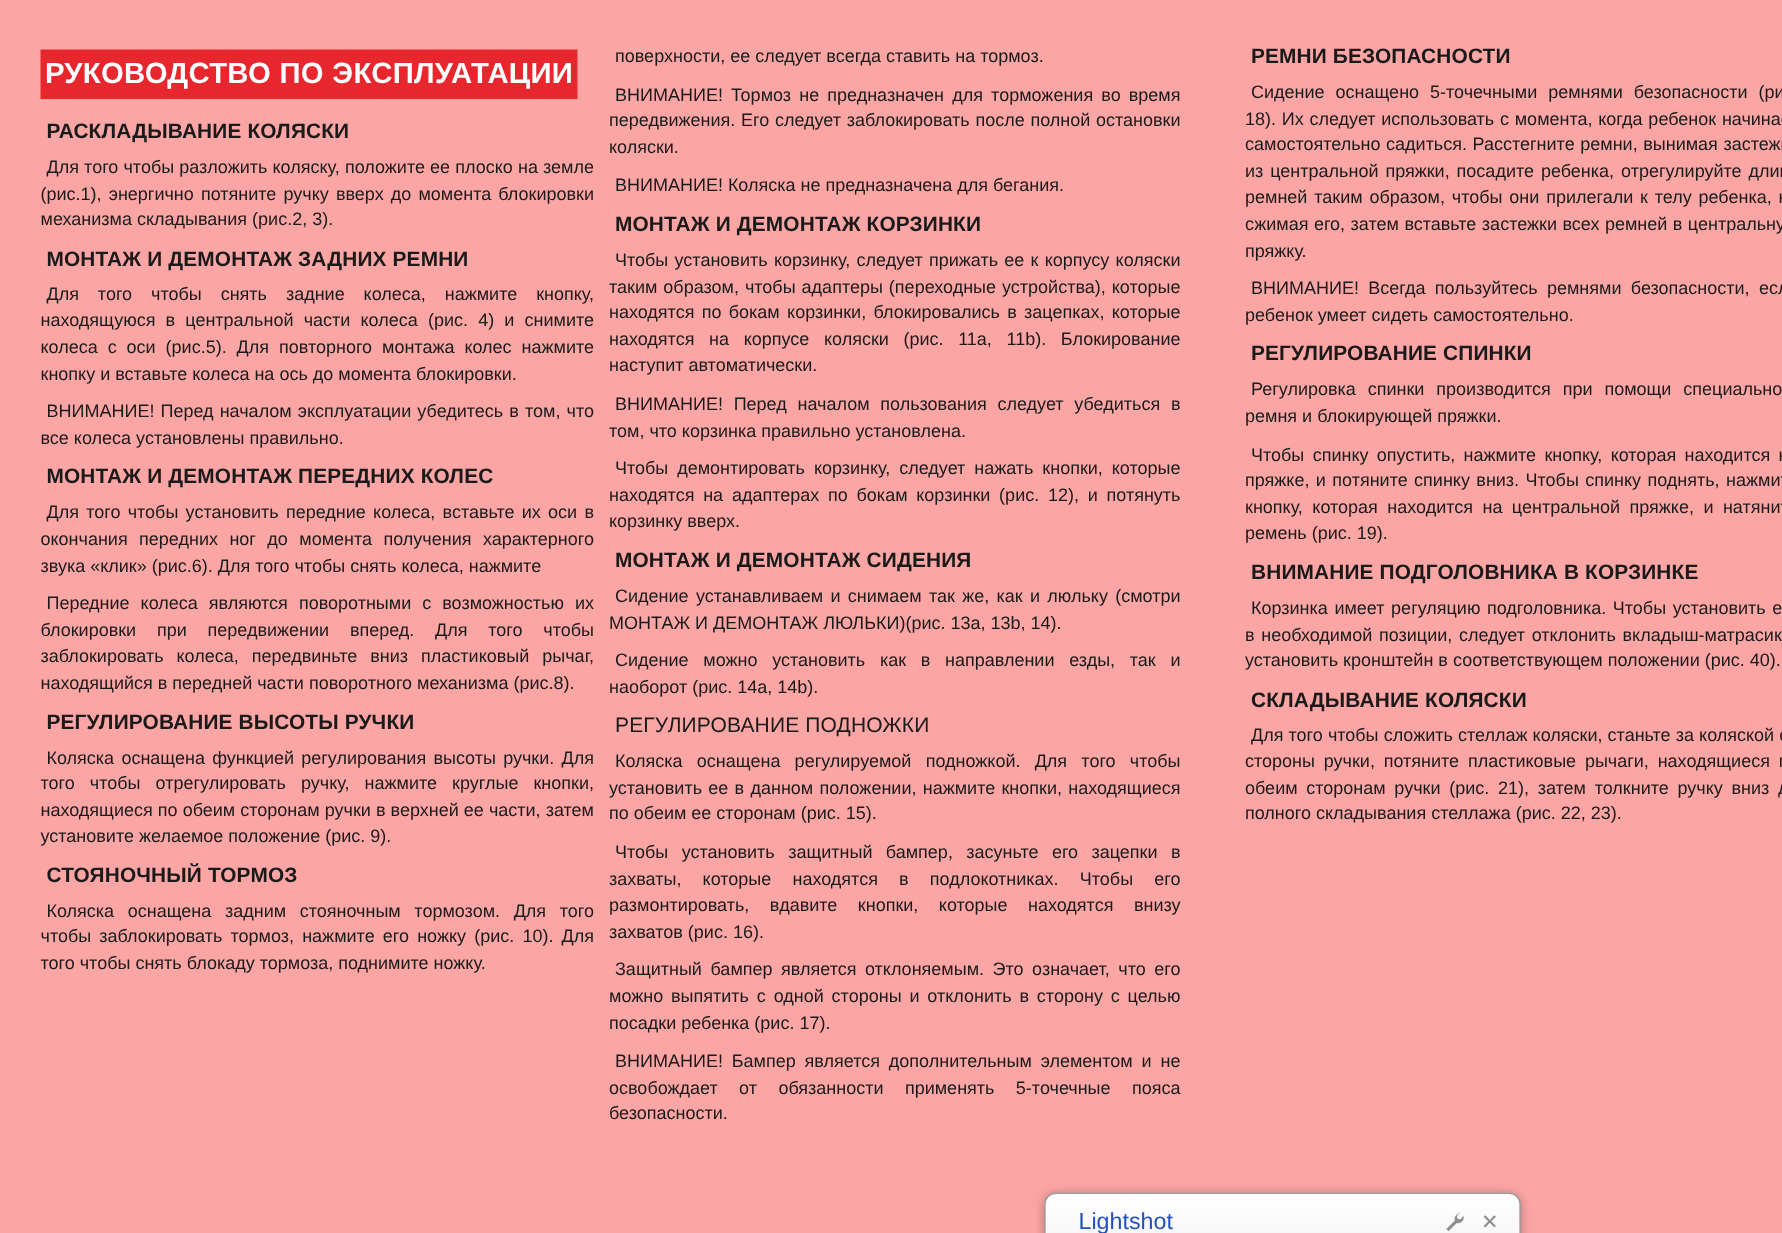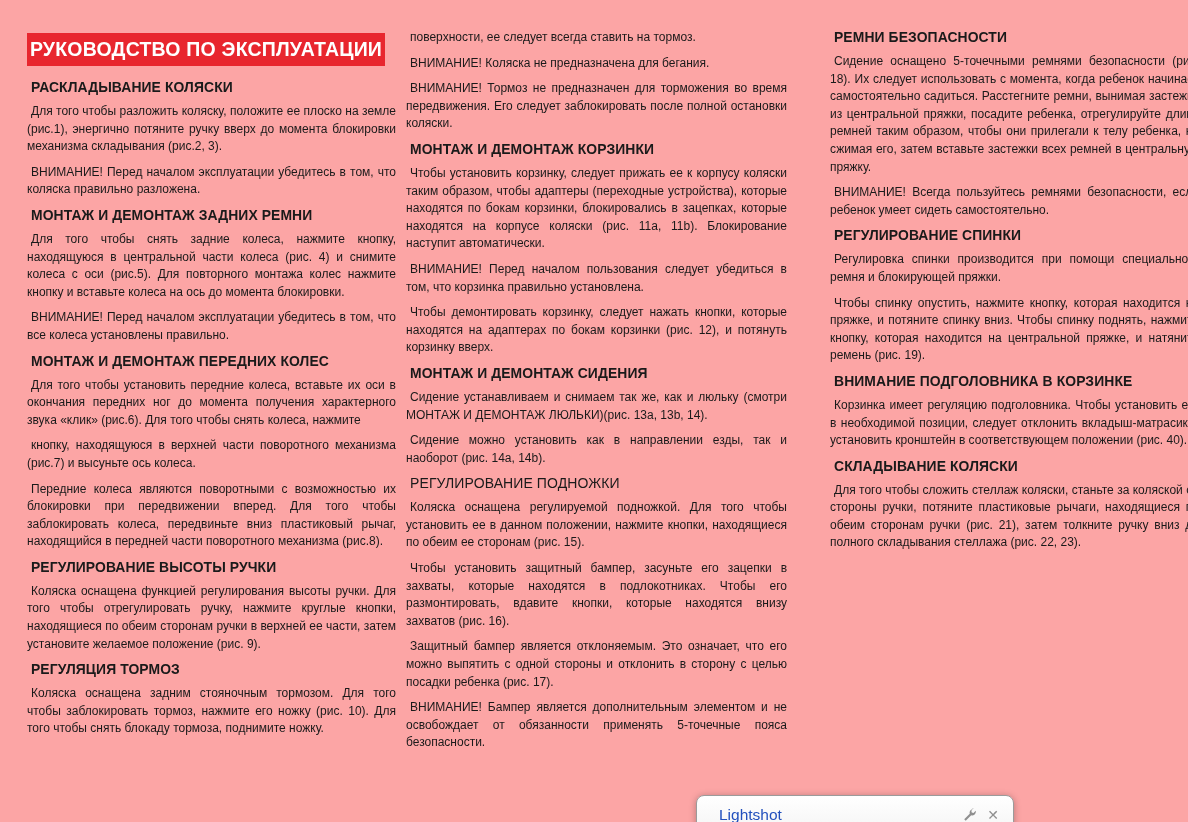--- a/index.html
+++ b/index.html
@@ -82,37 +82,35 @@
 </head>
 <body>
 
 <div class="page">
 
   <div class="banner">РУКОВОДСТВО ПО ЭКСПЛУАТАЦИИ</div>
 
   <div class="column col-1">
       <div class="heading">РАСКЛАДЫВАНИЕ КОЛЯСКИ</div>
       <div class="para">Для того чтобы разложить коляску, положите ее плоско на земле (рис.1), энергично потяните ручку вверх до момента блокировки механизма складывания (рис.2, 3).</div>
-      <div class="para">ВНИМАНИЕ! Перед началом эксплуатации убедитесь в том, что коляска правильно разложена.</div>
       <div class="heading">МОНТАЖ И ДЕМОНТАЖ ЗАДНИХ РЕМНИ</div>
       <div class="para">Для того чтобы снять задние колеса, нажмите кнопку, находящуюся в центральной части колеса (рис. 4) и снимите колеса с оси (рис.5). Для повторного монтажа колес нажмите кнопку и вставьте колеса на ось до момента блокировки.</div>
       <div class="para">ВНИМАНИЕ! Перед началом эксплуатации убедитесь в том, что все колеса установлены правильно.</div>
       <div class="heading">МОНТАЖ И ДЕМОНТАЖ ПЕРЕДНИХ КОЛЕС</div>
       <div class="para">Для того чтобы установить передние колеса, вставьте их оси в окончания передних ног до момента получения характерного звука «клик» (рис.6). Для того чтобы снять колеса, нажмите</div>
-      <div class="para">кнопку, находящуюся в верхней части поворотного механизма (рис.7) и высуньте ось колеса.</div>
       <div class="para">Передние колеса являются поворотными с возможностью их блокировки при передвижении вперед. Для того чтобы заблокировать колеса, передвиньте вниз пластиковый рычаг, находящийся в передней части поворотного механизма (рис.8).</div>
       <div class="heading">РЕГУЛИРОВАНИЕ ВЫСОТЫ РУЧКИ</div>
       <div class="para">Коляска оснащена функцией регулирования высоты ручки. Для того чтобы отрегулировать ручку, нажмите круглые кнопки, находящиеся по обеим сторонам ручки в верхней ее части, затем установите желаемое положение (рис. 9).</div>
-      <div class="heading">РЕГУЛЯЦИЯ ТОРМОЗ</div>
+      <div class="heading">СТОЯНОЧНЫЙ ТОРМОЗ</div>
       <div class="para">Коляска оснащена задним стояночным тормозом. Для того чтобы заблокировать тормоз, нажмите его ножку (рис. 10). Для того чтобы снять блокаду тормоза, поднимите ножку.</div>
     </div>
   <div class="column col-2">
       <div class="para">поверхности, ее следует всегда ставить на тормоз.</div>
+      <div class="para">ВНИМАНИЕ! Тормоз не предназначен для торможения во время передвижения. Его следует заблокировать после полной остановки коляски.</div>
       <div class="para">ВНИМАНИЕ! Коляска не предназначена для бегания.</div>
-      <div class="para">ВНИМАНИЕ! Тормоз не предназначен для торможения во время передвижения. Его следует заблокировать после полной остановки коляски.</div>
       <div class="heading">МОНТАЖ И ДЕМОНТАЖ КОРЗИНКИ</div>
       <div class="para">Чтобы установить корзинку, следует прижать ее к корпусу коляски таким образом, чтобы адаптеры (переходные устройства), которые находятся по бокам корзинки, блокировались в зацепках, которые находятся на корпусе коляски (рис. 11a, 11b). Блокирование наступит автоматически.</div>
       <div class="para">ВНИМАНИЕ! Перед началом пользования следует убедиться в том, что корзинка правильно установлена.</div>
       <div class="para">Чтобы демонтировать корзинку, следует нажать кнопки, которые находятся на адаптерах по бокам корзинки (рис. 12), и потянуть корзинку вверх.</div>
       <div class="heading">МОНТАЖ И ДЕМОНТАЖ СИДЕНИЯ</div>
       <div class="para">Сидение устанавливаем и снимаем так же, как и люльку (смотри МОНТАЖ И ДЕМОНТАЖ ЛЮЛЬКИ)(рис. 13a, 13b, 14).</div>
       <div class="para">Сидение можно установить как в направлении езды, так и наоборот (рис. 14a, 14b).</div>
       <div class="heading light">РЕГУЛИРОВАНИЕ ПОДНОЖКИ</div>
       <div class="para">Коляска оснащена регулируемой подножкой. Для того чтобы установить ее в данном положении, нажмите кнопки, находящиеся по обеим ее сторонам (рис. 15).</div>
       <div class="para">Чтобы установить защитный бампер, засуньте его зацепки в захваты, которые находятся в подлокотниках. Чтобы его размонтировать, вдавите кнопки, которые находятся внизу захватов (рис. 16).</div>

